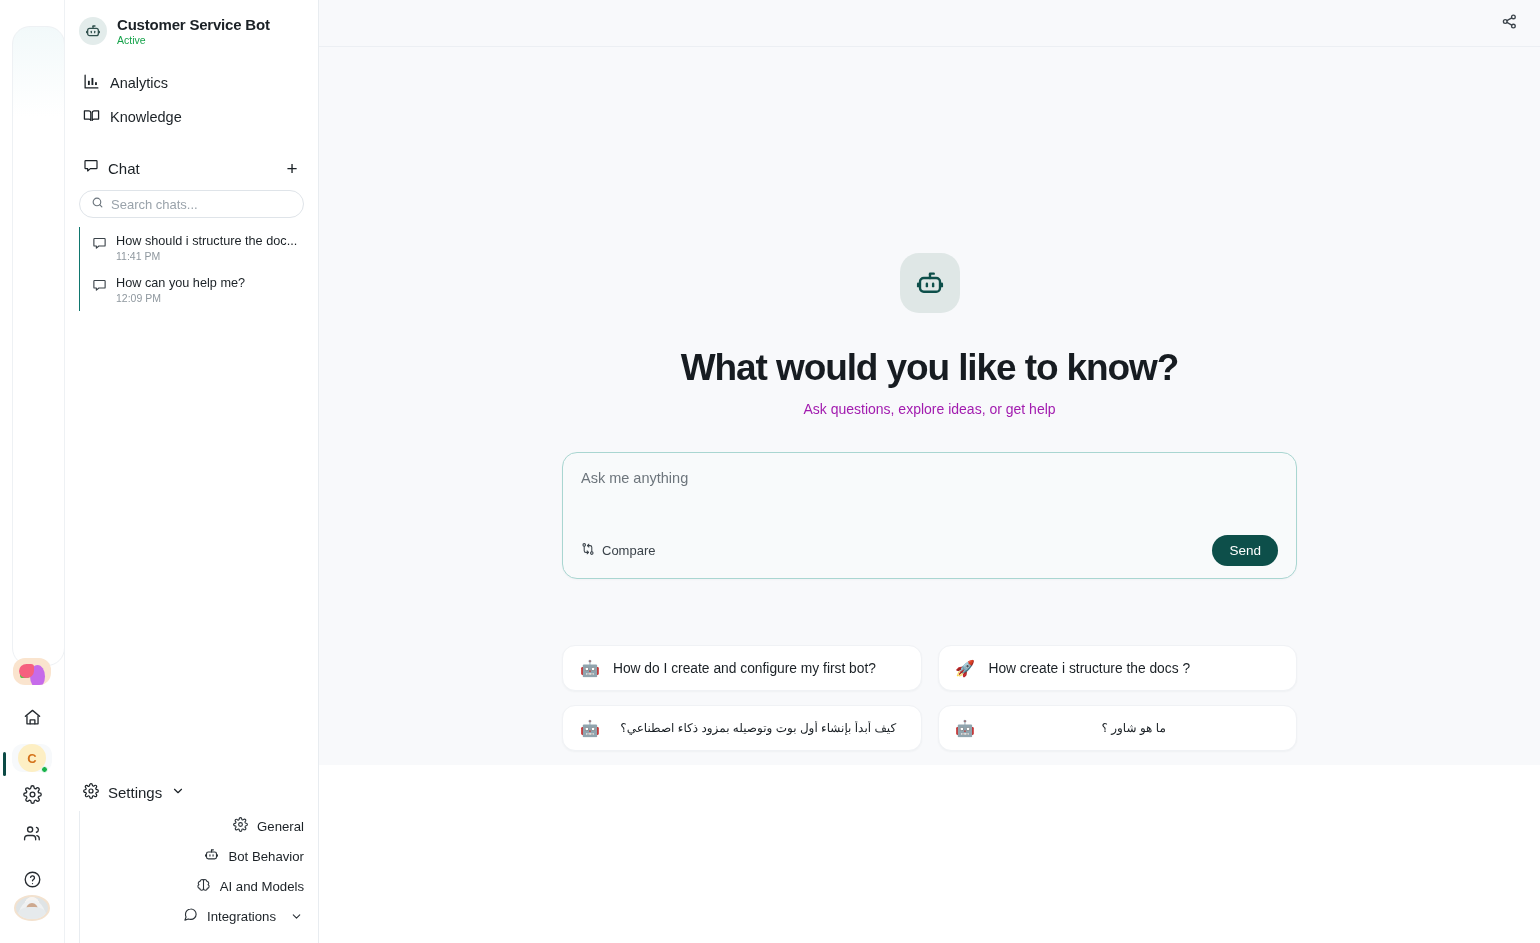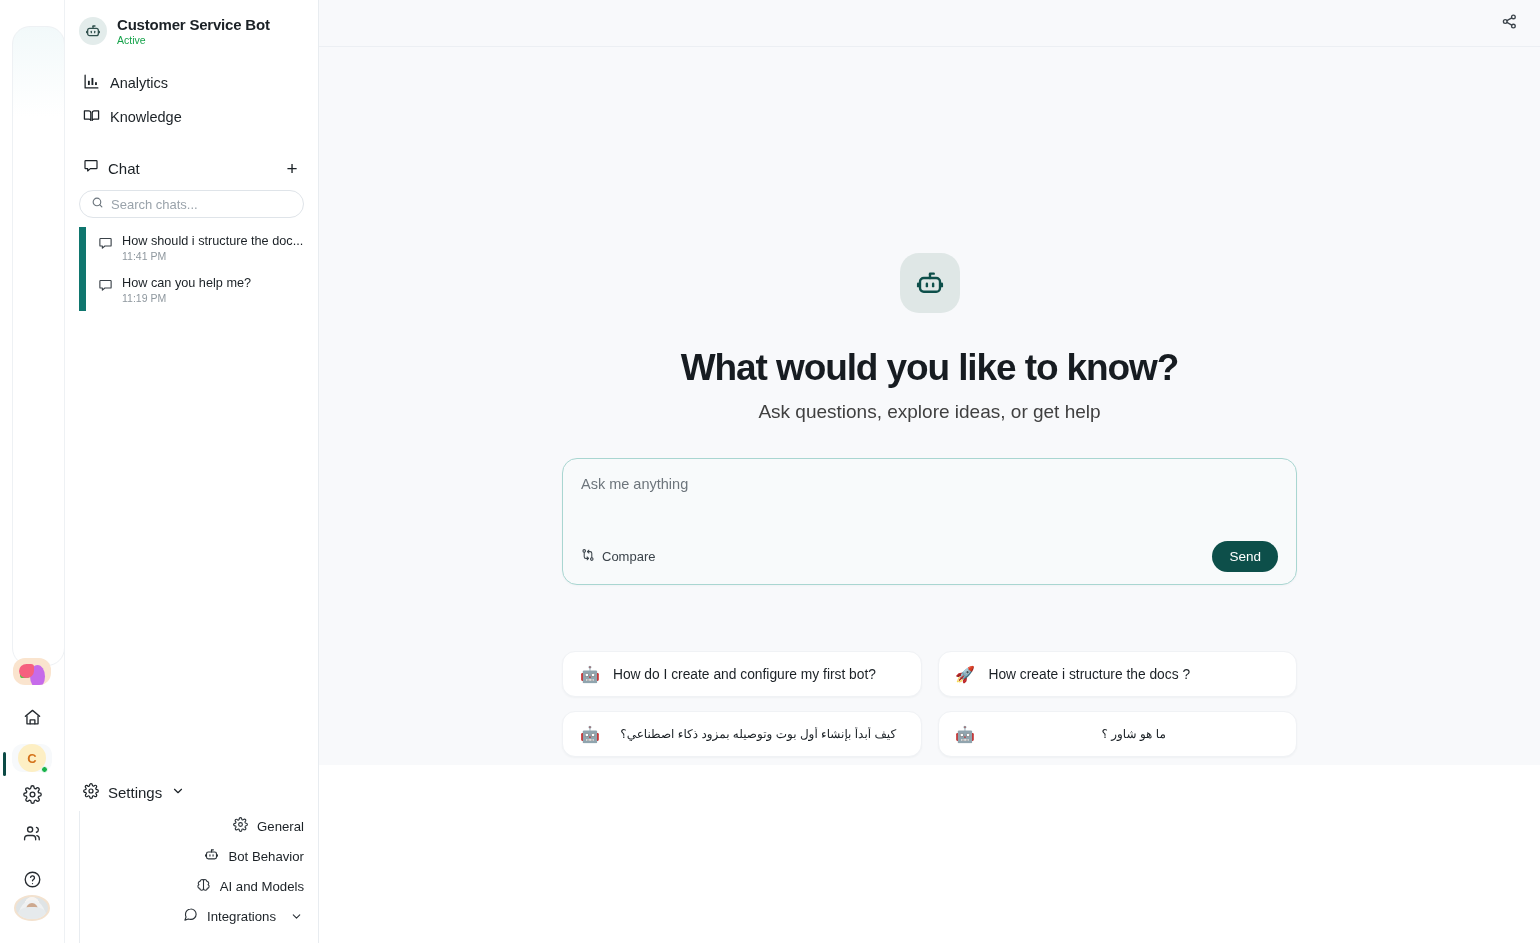--- a/index.html
+++ b/index.html
@@ -116,21 +116,21 @@
     border: 1px solid #dfe4e9; border-radius: 999px;
     display: flex; align-items: center; gap: 7px; padding: 0 11px;
   }
   .search-wrap input {
     border: none; outline: none; background: transparent;
     font-size: 13px; color: #1b2126; width: 100%;
     font-family: "Liberation Sans", sans-serif;
   }
   .search-wrap input::placeholder { color: #9aa3ab; }
 
-  .chat-list { margin-top: 9px; padding-left: 6px; border-left: 7px solid #0f766e; }
+  .chat-list { margin-top: 9px; padding-left: 6px; border-left: 1px solid #0f766e; }
   .chat-item { display: flex; gap: 9px; align-items: flex-start; padding: 7px 6px; border-radius: 8px; cursor: pointer; }
   .chat-item svg { margin-top: 2px; flex: 0 0 15px; color: #3a4249; }
   .chat-item .ci-title {
     font-size: 12.7px; color: #1b2126; font-weight: 500;
     white-space: nowrap; overflow: hidden; text-overflow: ellipsis; max-width: 182px;
   }
   .chat-item .ci-time { font-size: 10.5px; color: #8f989f; margin-top: 2px; }
 
   .side-spacer { flex: 1; }
 
@@ -157,21 +157,21 @@
 
   .hero { flex: 1; display: flex; flex-direction: column; align-items: center; padding-top: 206px; }
   .hero-icon {
     width: 60px; height: 60px; border-radius: 19px; background: #dfe7e6;
     display: flex; align-items: center; justify-content: center; color: #0d4f4a;
   }
   .hero-title {
     margin-top: 34px; font-size: 37px; font-weight: 700;
     color: #171c21; letter-spacing: -1.1px;
   }
-  .hero-sub { margin-top: 12px; font-size: 19px; color: #404040; }
+  .hero-sub { margin-top: 12px; font-size: 14px; color: #a21caf; }
 
   .composer {
     margin-top: 35px; width: 735px; border: 1.5px solid #a9d6d1;
     border-radius: 15px; background: #f8fafb;
     box-shadow: 0 1px 2px rgba(16,40,60,0.03);
     padding: 16px 18px 12px 18px;
     display: flex; flex-direction: column;
   }
   .composer textarea {
     border: none; outline: none; resize: none; background: transparent;
@@ -355,21 +355,21 @@
         </div>
       </div>
       <div class="chat-item">
         <span>
           <svg width="15" height="15" viewBox="0 0 24 24" fill="none" stroke="currentColor" stroke-width="1.8" stroke-linecap="round" stroke-linejoin="round">
               <path d="M20 4H4a1 1 0 0 0-1 1v10a1 1 0 0 0 1 1h3v3.5L11 16h9a1 1 0 0 0 1-1V5a1 1 0 0 0-1-1z"></path>
             </svg>
         </span>
         <div>
           <div class="ci-title">How can you help me?</div>
-          <div class="ci-time">11:19 PM</div>
+          <div class="ci-time">12:09 PM</div>
         </div>
       </div>
     </div>
 
     <div class="side-spacer"></div>
 
     <div class="settings-head">
       <span>
         <svg width="16" height="16" viewBox="0 0 24 24" fill="none" stroke="currentColor" stroke-width="1.8" stroke-linecap="round" stroke-linejoin="round">
             <circle cx="12" cy="12" r="3"></circle>

